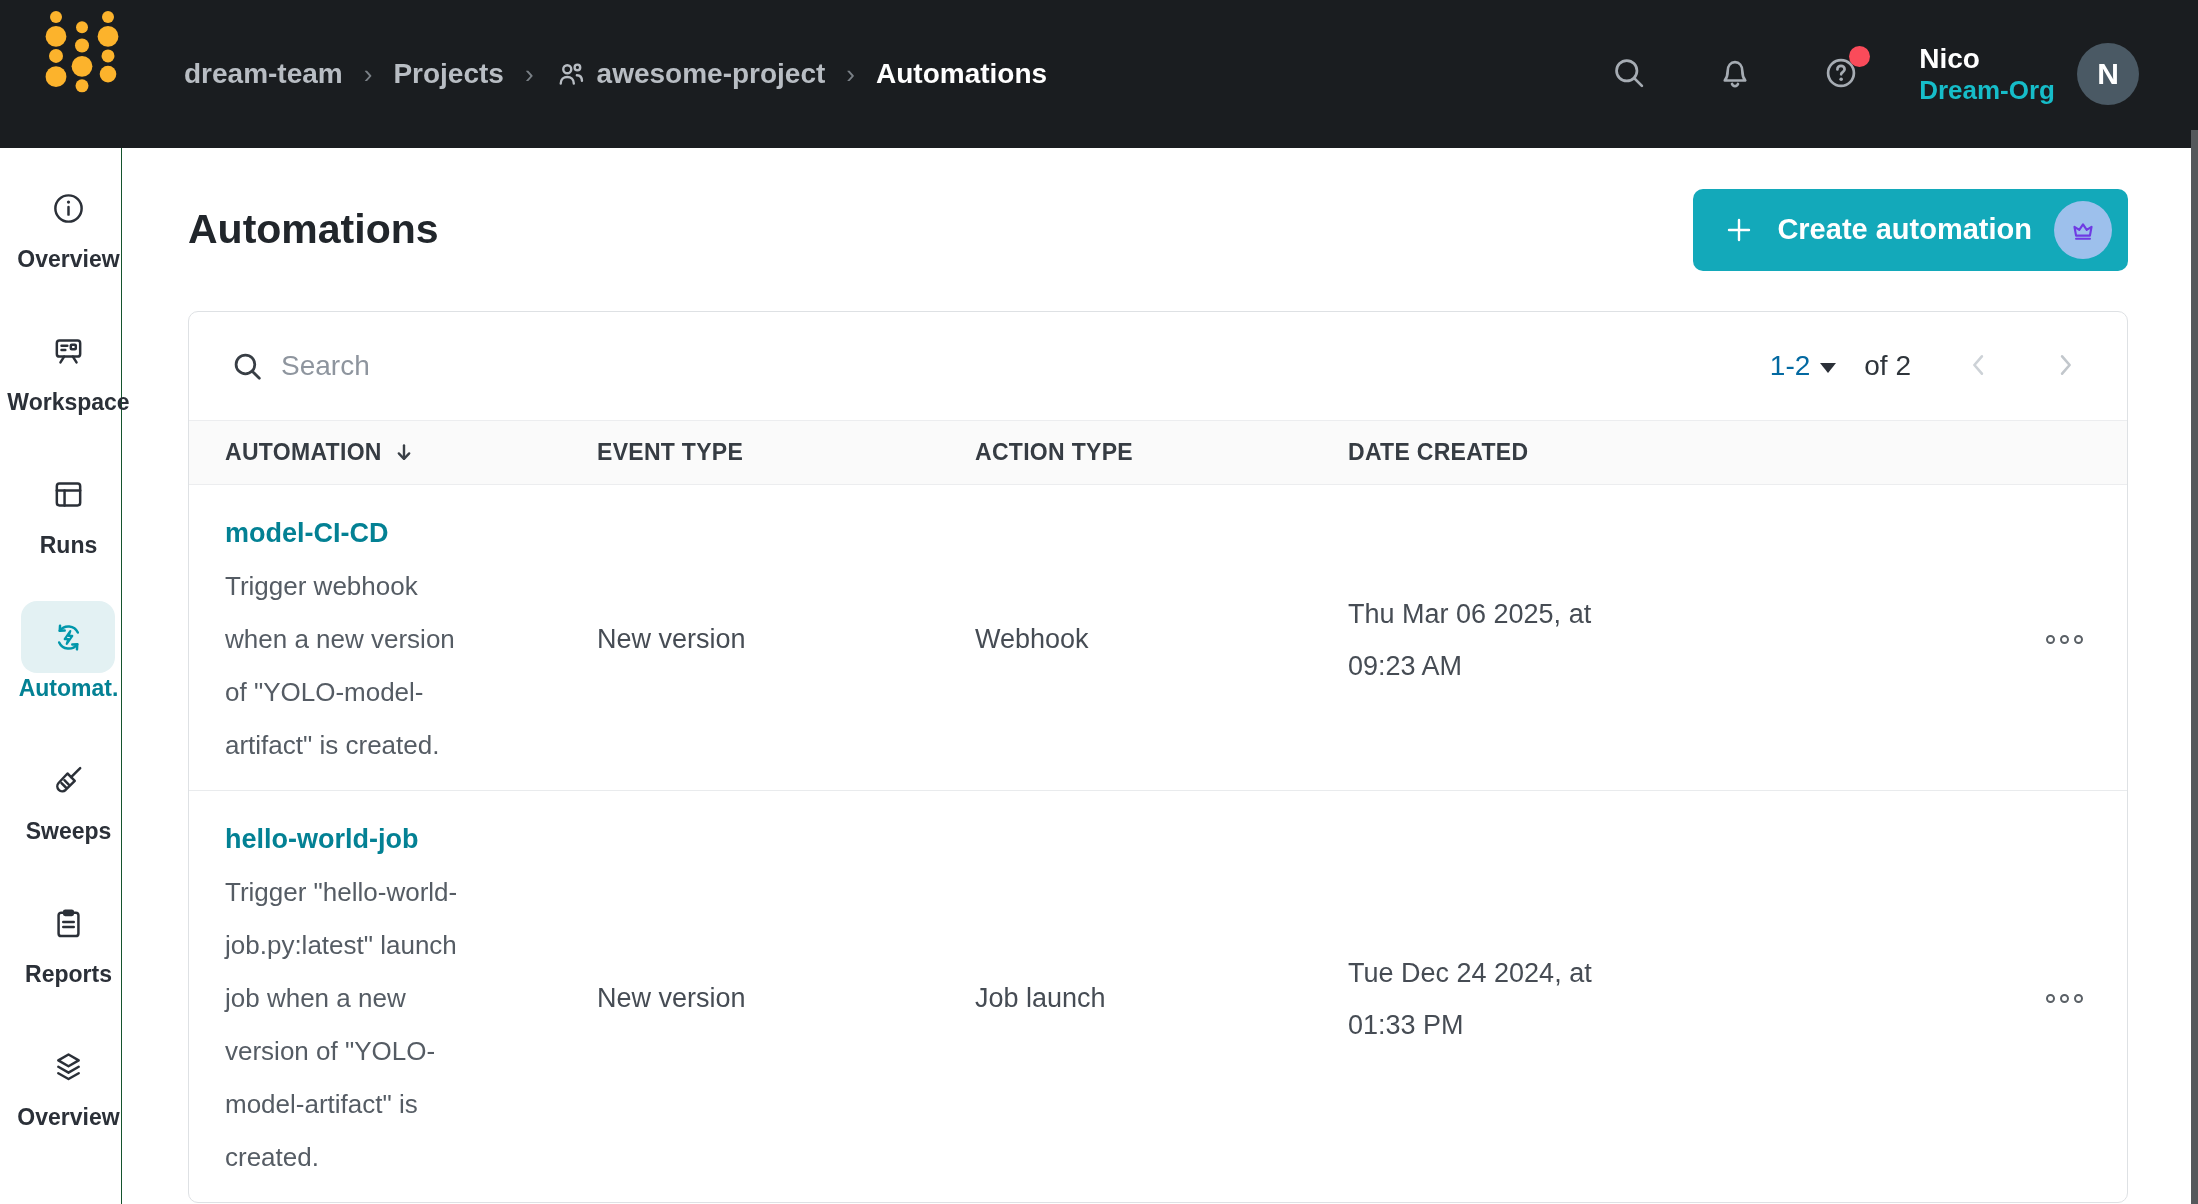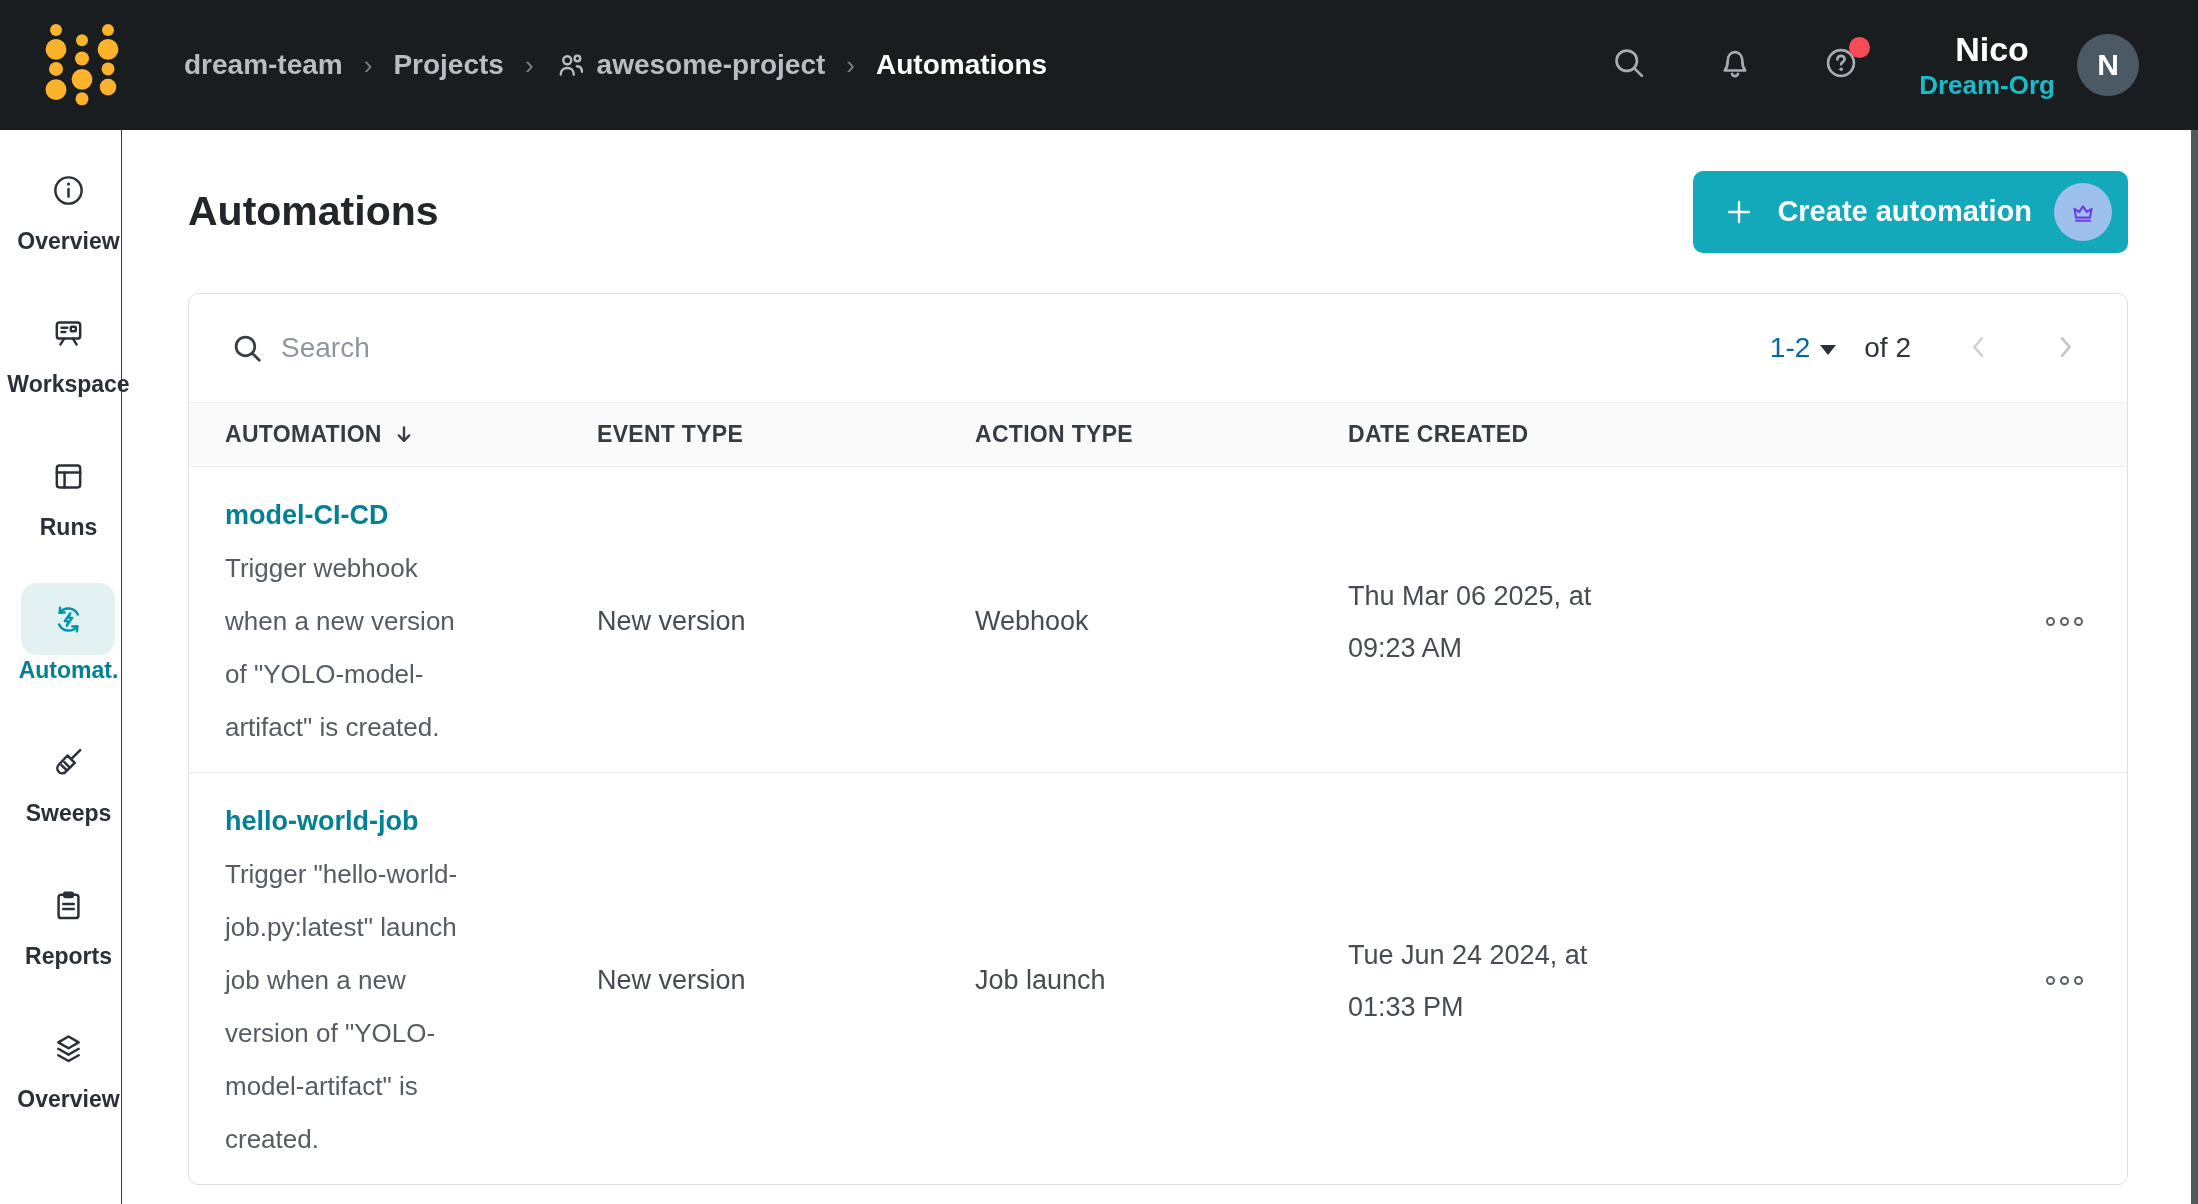--- a/index.html
+++ b/index.html
@@ -1,39 +1,39 @@
 <!DOCTYPE html>
 <html><head>
 <meta charset="utf-8">
 <style>
   * { margin:0; padding:0; box-sizing:border-box; }
   html,body { width:2198px; height:1204px; overflow:hidden; background:#fff;
               font-family:"Liberation Sans", sans-serif; }
 
   
-  .topbar { height:130px; background:#1A1D20; display:flex; align-items:center; }
+  .topbar { height:148px; background:#1A1D20; display:flex; }
   .logo { margin-left:42px; width:80px; height:104px; flex:0 0 auto; }
   .crumbs { display:flex; align-items:center; margin-left:62px; gap:21px;
             font-size:28px; font-weight:600; color:#B8BDC3; white-space:nowrap; }
   .crumb { cursor:pointer; }
   .crumb-sep { color:#7A8086; font-size:26px; font-weight:400; }
   .crumb-current { color:#FFFFFF; font-weight:700; }
   .crumb-proj { display:flex; align-items:center; gap:10px; }
   .crumb-proj svg { width:32px; height:32px; stroke:#B8BDC3; }
 
   .top-right { margin-left:auto; margin-right:59px; display:flex; align-items:center; }
   .top-icon-btn { width:40px; height:40px; background:none; border:none; cursor:pointer;
                   position:relative; margin-left:66px; }
   .top-icon-btn svg { width:36px; height:36px; stroke:#A6ACB3; fill:none;
                       stroke-width:1.8; stroke-linecap:round; stroke-linejoin:round; }
   .red-dot { position:absolute; top:-8px; right:-9px; width:21px; height:21px;
              border-radius:50%; background:#FA4B5A; }
   .user-block { margin-left:58px; margin-right:22px; display:flex; flex-direction:column;
                 align-items:flex-start; line-height:1.2; }
-  .user-name { color:#fff; font-size:34px; font-weight:700;margin-left:36px; }
+  .user-name { color:#fff; font-size:28px; font-weight:700; }
   .user-org  { color:#16BDC9; font-size:26px; font-weight:600; cursor:pointer; }
   .avatar { width:62px; height:62px; border-radius:50%; background:#4A5964; color:#fff;
             font-size:30px; font-weight:600; display:flex; align-items:center;
             justify-content:center; cursor:pointer; }
 
   
   .app { display:flex; height:1074px; }
 
   .sidebar { width:122px; flex:0 0 auto; border-right:1px solid #14532d;
              padding-top:24px; display:flex; flex-direction:column; align-items:center;padding-left:16px; }
@@ -348,21 +348,21 @@
           <a class="auto-name">hello-world-job</a>
           <div class="auto-desc">Trigger "hello-world-
 job.py:latest" launch
 job when a new
 version of "YOLO-
 model-artifact" is
 created.</div>
         </div>
         <div class="cell-mid">New version</div>
         <div class="cell-mid">Job launch</div>
-        <div class="cell-date">Tue Jun 24 2024, at
+        <div class="cell-date">Tue Dec 24 2024, at
 01:33 PM</div>
         <button class="row-menu">
           <span class="dot"></span>
             <span class="dot"></span>
             <span class="dot"></span>
         </button>
       </div>
 
     </section>
   </main>

